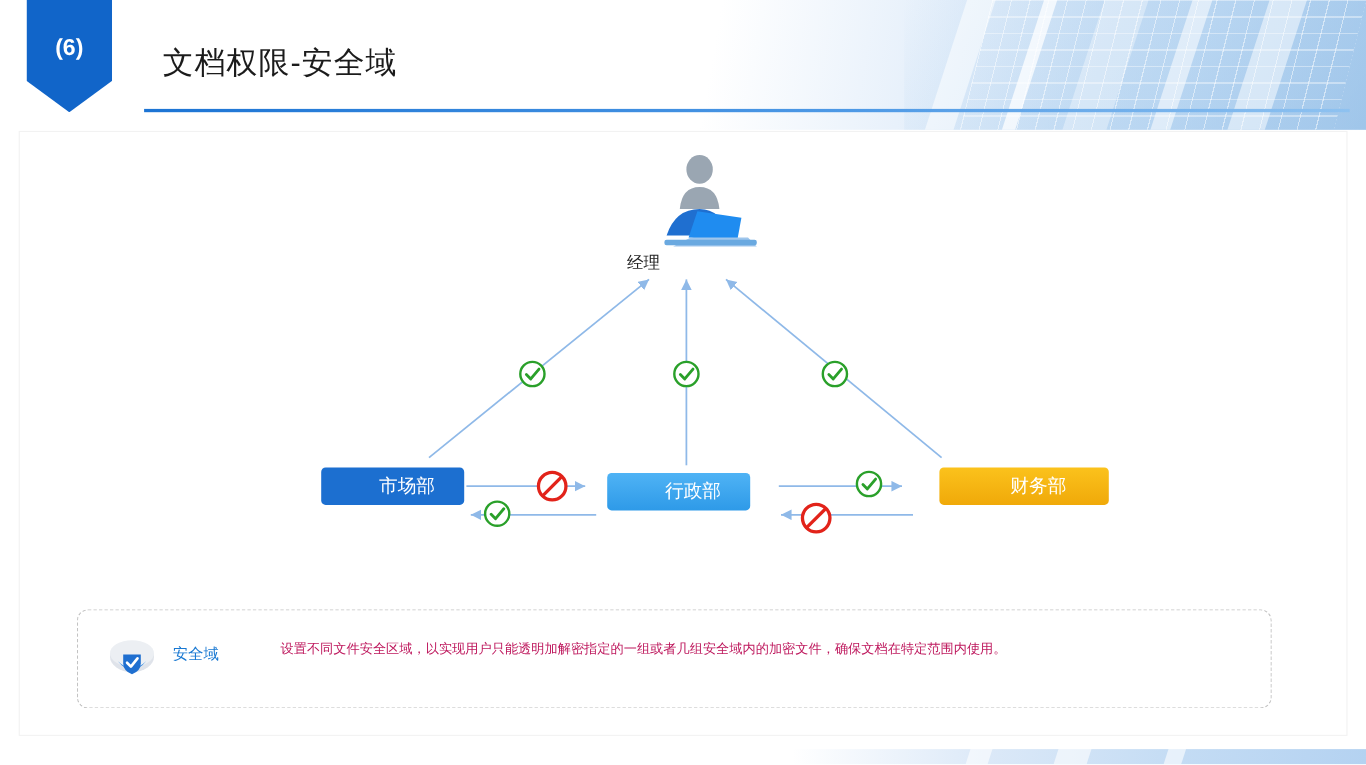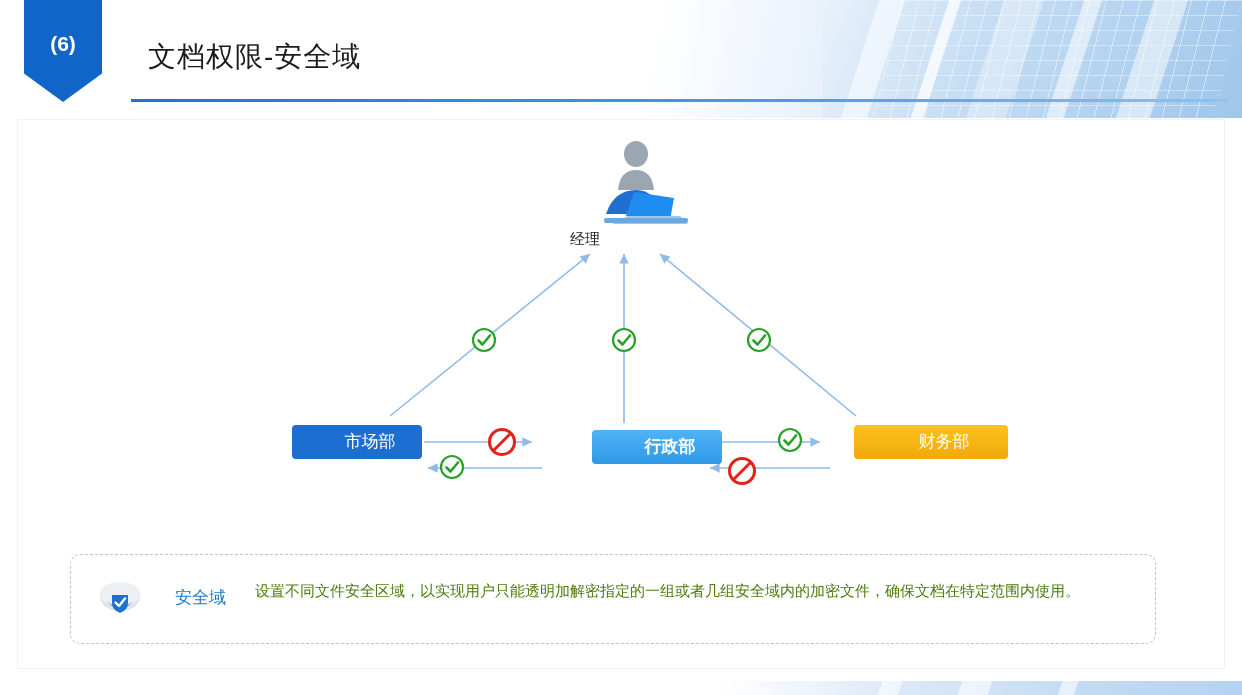--- a/index.html
+++ b/index.html
@@ -134,24 +134,23 @@
     font-size: 17px;
     border-radius: 4px;
     color: #ffffff;
     padding-left: 26px;
   }
   .dept.market {
     left: 274px; top: 305px; width: 104px;
     background: #1c6fd0;
   }
   .dept.admin {
-    left: 574px; top: 310px; width: 104px;
+    left: 534px; top: 310px; width: 104px;
     background: #3ba4ee;
     background: linear-gradient(to bottom, #4fb3f5, #2e9ae8);
-    font-weight: bold;
   }
   .dept.finance {
     left: 836px; top: 305px; width: 128px;
     background: #f5b310;
     background: linear-gradient(to bottom, #fbc21c, #f0a909);
   }
   
   .badge {
     position: absolute;
     width: 28px; height: 28px;
@@ -168,31 +167,30 @@
     box-sizing: border-box;
   }
   .note-icon {
     position: absolute;
     left: 20px; top: 22px;
     width: 58px; height: 46px;
   }
   .note-title {
     position: absolute;
     left: 86px; top: 31px;
-    font-size: 17px;
+    font-size: 14px;
     color: #1878d2;
-    margin-left: 18px;
   }
   .note-text {
     position: absolute;
     left: 184px; top: 24px;
     width: 880px;
-    font-size: 15px;
+    font-size: 12px;
     line-height: 23px;
-    color: #4d7c0f;
+    color: #be185d;
   }
   
   .bottom-bar {
     position: absolute;
     left: 0; bottom: 0;
     width: 1242px; height: 14px;
     background: linear-gradient(to right, #ffffff 0%, #ffffff 58%, #dce9f8 72%, #c4dcf4 86%, #b4d2f1 100%);
   }
   .bottom-bar .nub {
     position: absolute;

